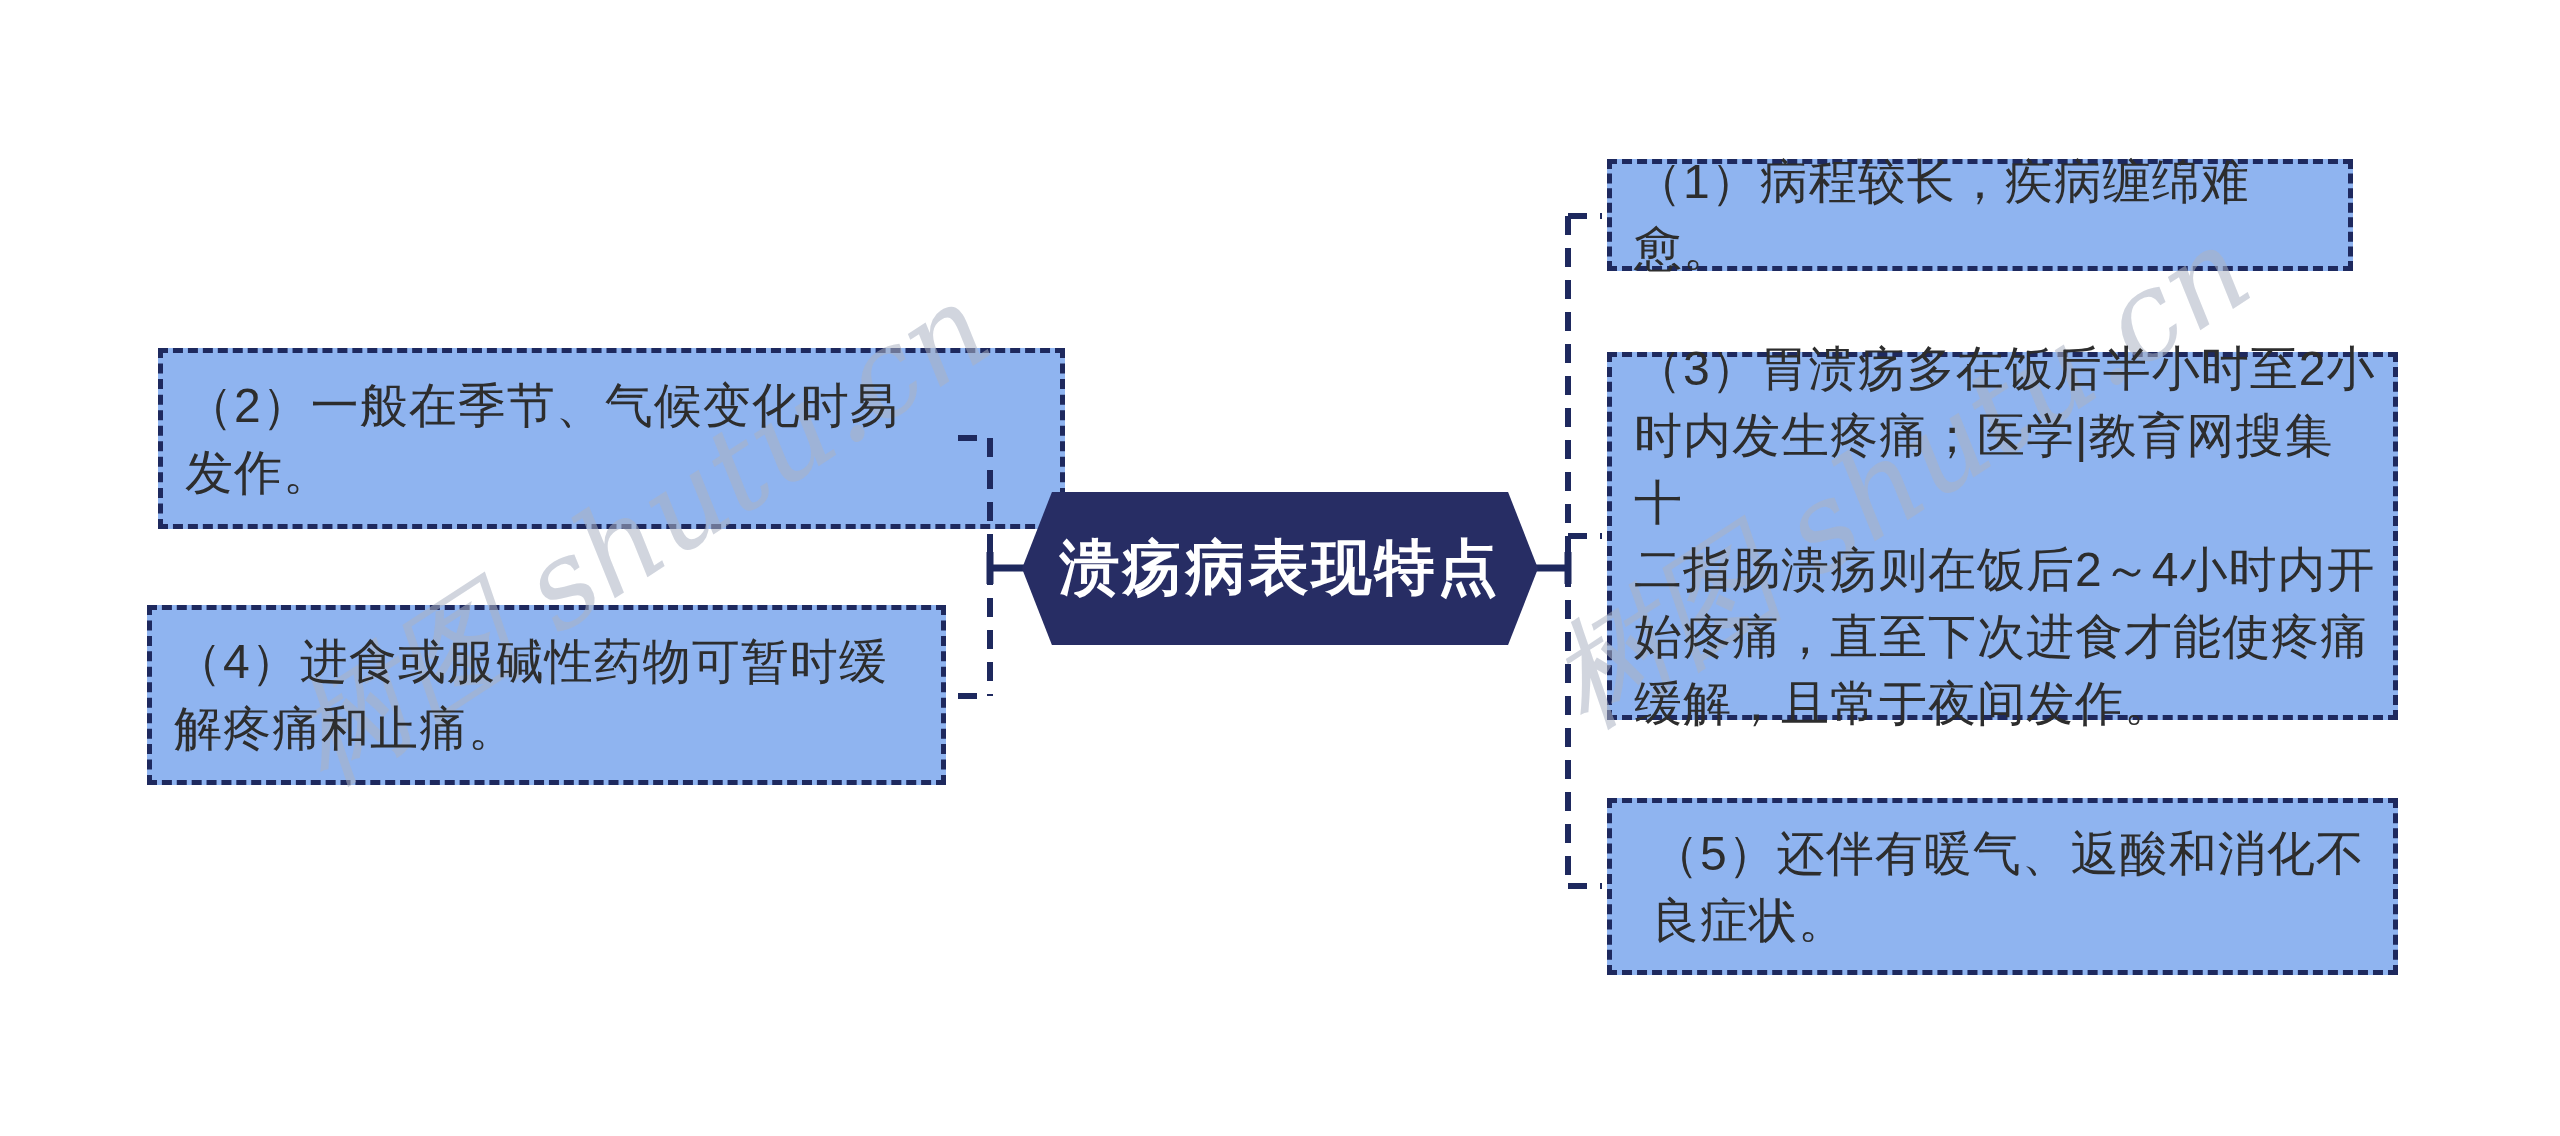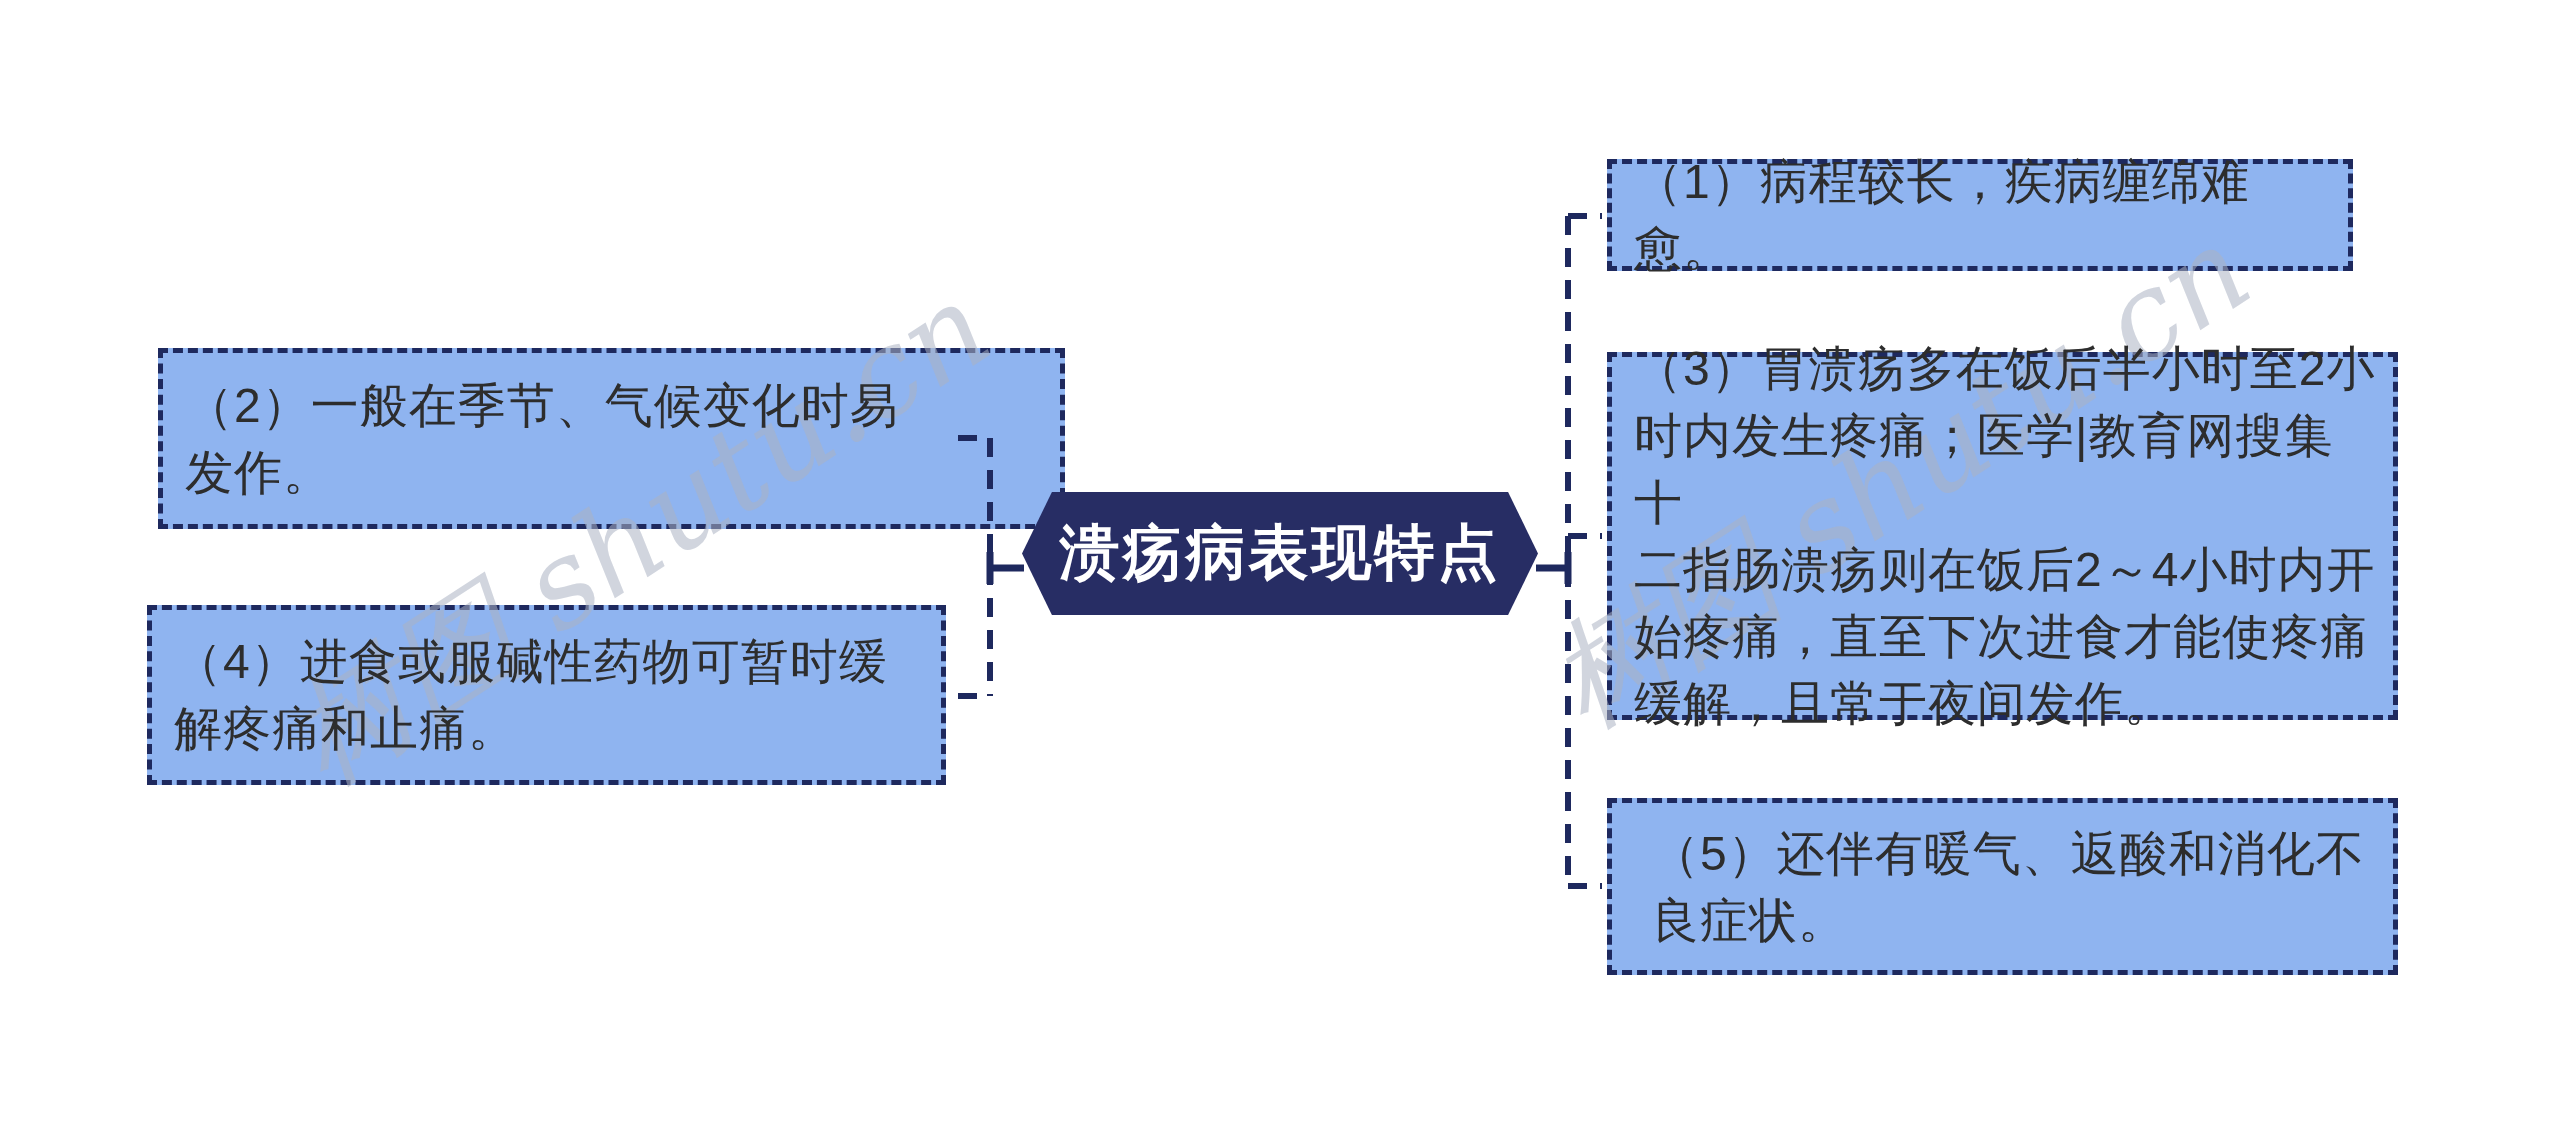--- a/index.html
+++ b/index.html
@@ -31,21 +31,21 @@
   }
   .b2{left:158px;top:348px;width:907px;height:181px;}
   .b4{left:147px;top:605px;width:799px;height:180px;}
   .b1{left:1607px;top:159px;width:746px;height:112px;align-items:center;}
   .b3{left:1607px;top:352px;width:791px;height:368px;}
   .b5{left:1607px;top:798px;width:791px;height:177px;padding-left:17px;}
 
   
   .center-node{
     position:absolute;
-    left:1022px;top:492px;width:516px;height:123px;
+    left:1022px;top:492px;width:516px;height:153px;
     background:#272D64;
     clip-path:polygon(0 50%,5.8% 0,94.2% 0,100% 50%,94.2% 100%,5.8% 100%);
     display:flex;align-items:center;justify-content:center;
     z-index:2;
   }
   .center-text{
     color:#FFFFFF;
     font-size:60px;
     font-weight:bold;
     letter-spacing:3px;

